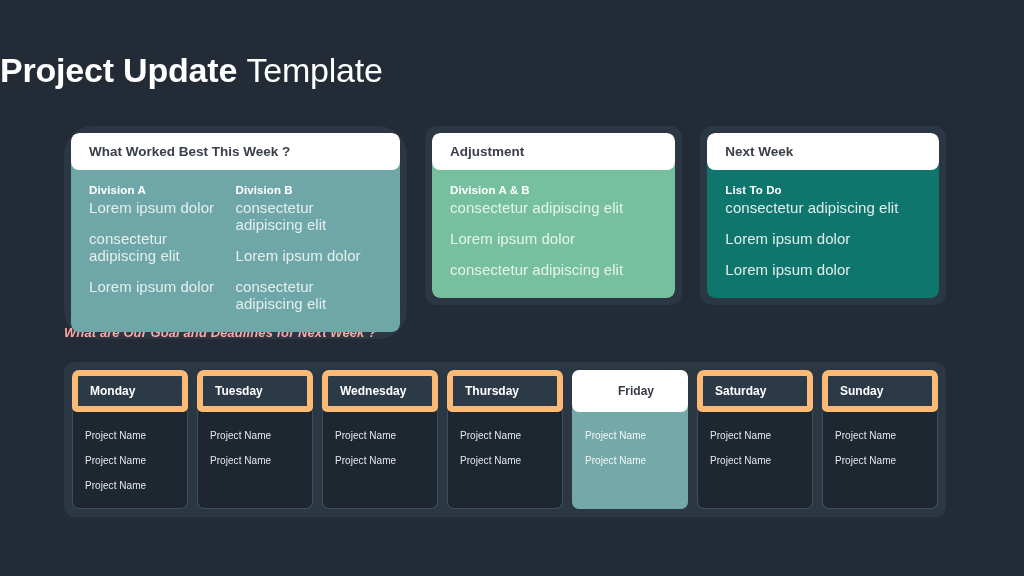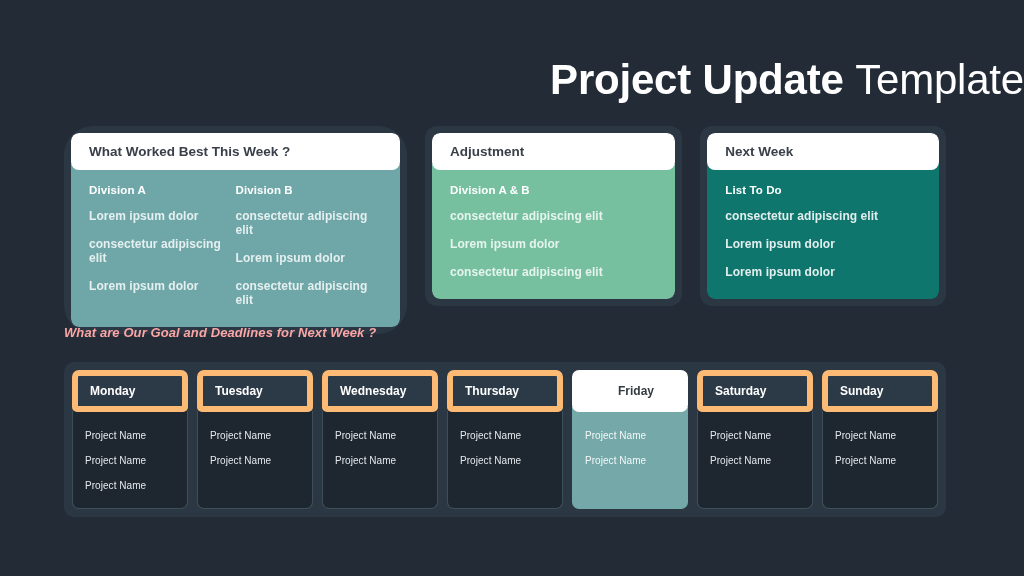--- a/index.html
+++ b/index.html
@@ -10,23 +10,23 @@
     width: 1024px;
     height: 576px;
     background: #222b36;
     font-family: "Liberation Sans", sans-serif;
     overflow: hidden;
     position: relative;
   }
 
   
   .page-title {
-    text-align: right;
+    text-align: left;
     padding-top: 29px;
-    font-size: 42px;
+    font-size: 34px;
     line-height: 1.1;
     color: #ffffff;
     letter-spacing: -0.2px;
   }
   .page-title .t-bold { font-weight: 700; }
   .page-title .t-light { font-weight: 300; }
 
   
   .cards-row {
     position: absolute;
@@ -75,29 +75,28 @@
   .card-body.lime  { background: #0f766e; }
 
   .cols {
     display: flex;
   }
   .cols .col { flex: 1 1 0; }
   .col-heading {
     font-size: 11.5px;
     font-weight: 700;
     color: #ffffff;
-    margin-bottom: 13px;
+    margin-bottom: 3px;
     letter-spacing: 0.1px;
   }
   .col-item {
-    font-size: 12px;
+    font-size: 15px;
     color: rgba(255,255,255,0.82);
     margin-bottom: 14px;
     letter-spacing: 0.05px;
-    font-weight: bold;
   }
   .col-item:last-child { margin-bottom: 0; }
   .card-body.lime .col-item { color: rgba(255,255,255,0.88); }
 
   
   .section-heading {
     position: absolute;
     top: 325px;
     left: 64px;
     font-size: 13px;

